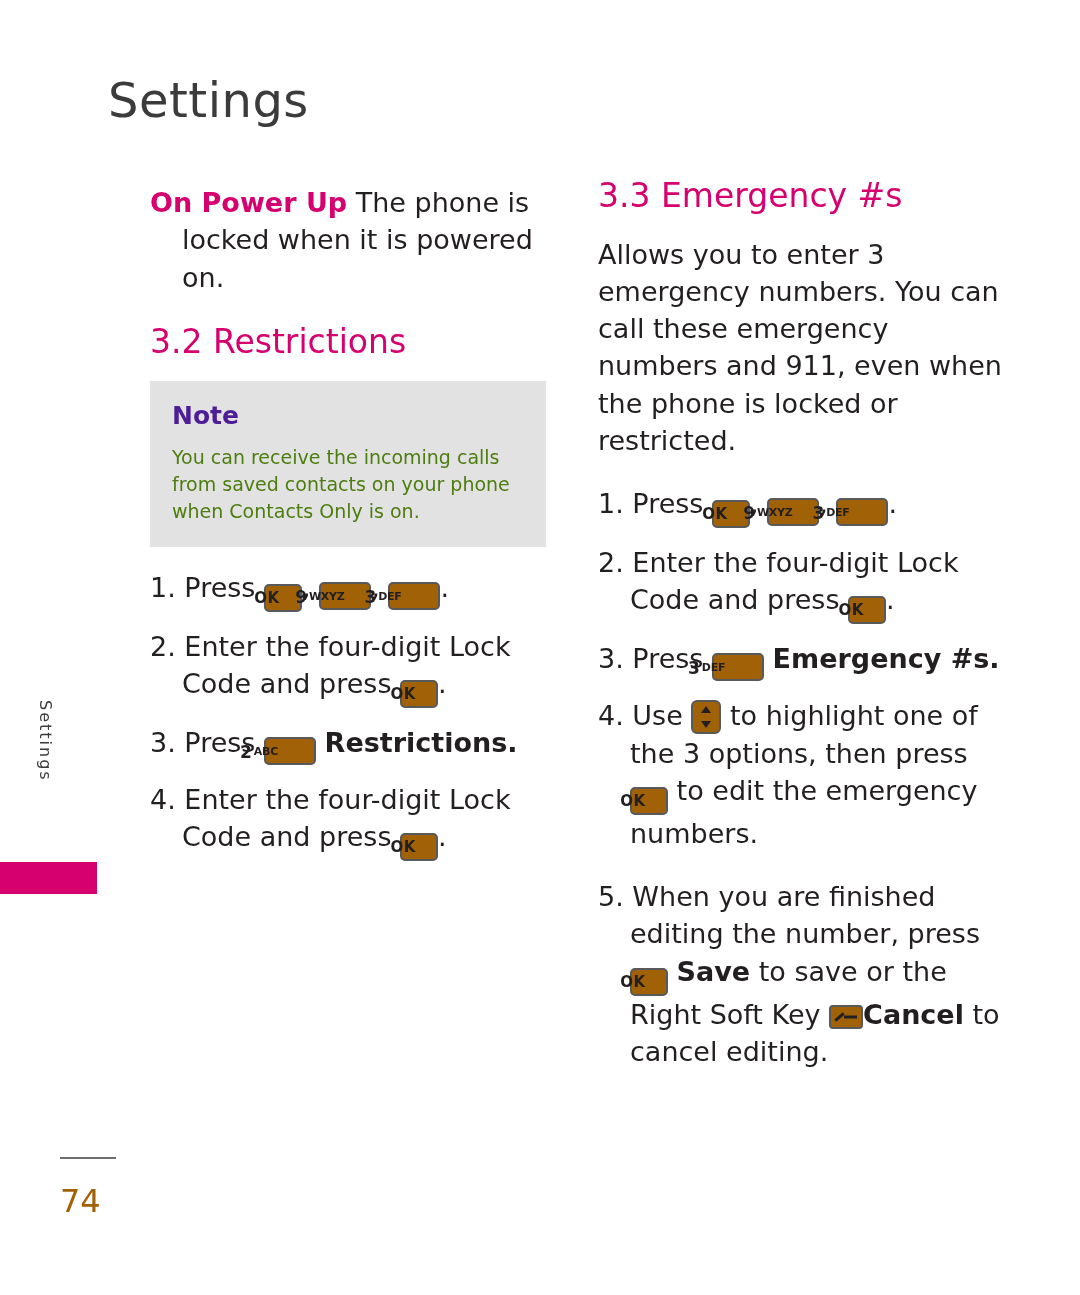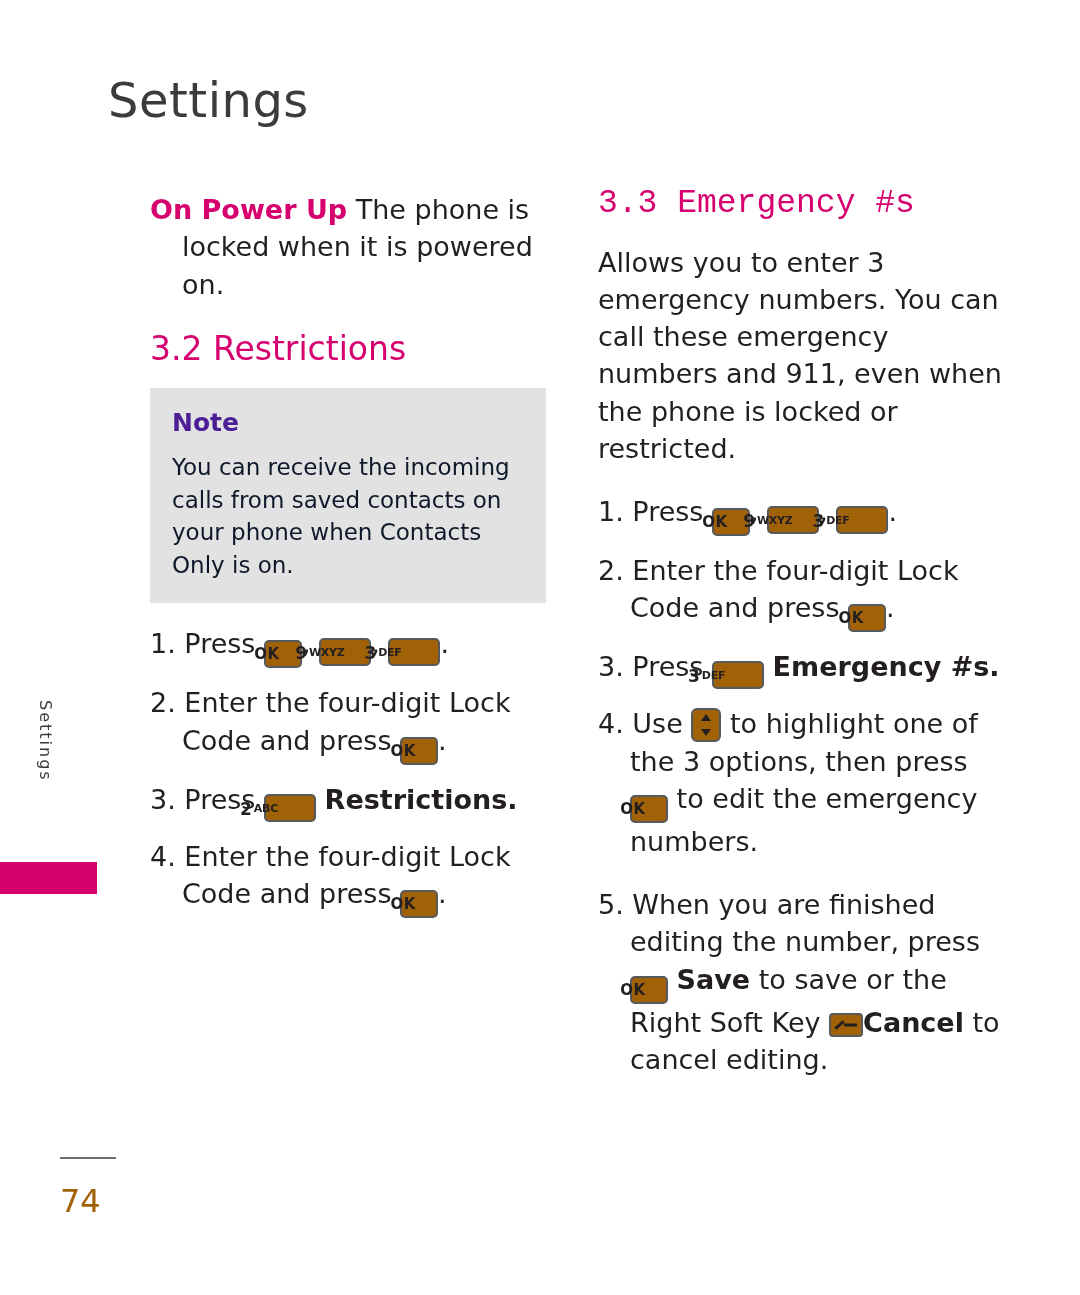--- a/index.html
+++ b/index.html
@@ -75,24 +75,24 @@
   .col-left { left: 150px; width: 400px; }
   .col-right { left: 598px; width: 405px; }
 
   h2.sec {
     color: #d6006e;
     font-size: 33px;
     font-weight: 400;
     margin: 26px 0 20px 0;
     line-height: 1.2;
   }
-  h2.sec.first { margin-top: 8px; font-family: Liberation Mono, monospace; }
+  h2.sec.first { margin-top: 0; }
 
   p.para {
-    margin: 15px 0 16px 0;
+    margin: 8px 0 16px 0;
   }
   .ind {
     padding-left: 32px;
     text-indent: -32px;
   }
   .magenta { color: #d6006e; font-weight: 600; }
   .bold { font-weight: 700; }
 
   
   .note-box {
@@ -102,24 +102,24 @@
     width: 352px;
     box-sizing: content-box;
   }
   .note-title {
     color: #4c1d95;
     font-weight: 700;
     font-size: 25px;
     margin: 0 0 10px 0;
   }
   .note-body {
-    font-size: 23px;
+    font-size: 19px;
     line-height: 1.42;
     margin: 0;
-    color: #0f172a;
+    color: #4d7c0f;
   }
 
   
   .key {
     display: inline-block;
     vertical-align: -6px;
     border: 2px solid #58595b;
     border-radius: 5px;
     background: #a16207;
     box-sizing: border-box;

